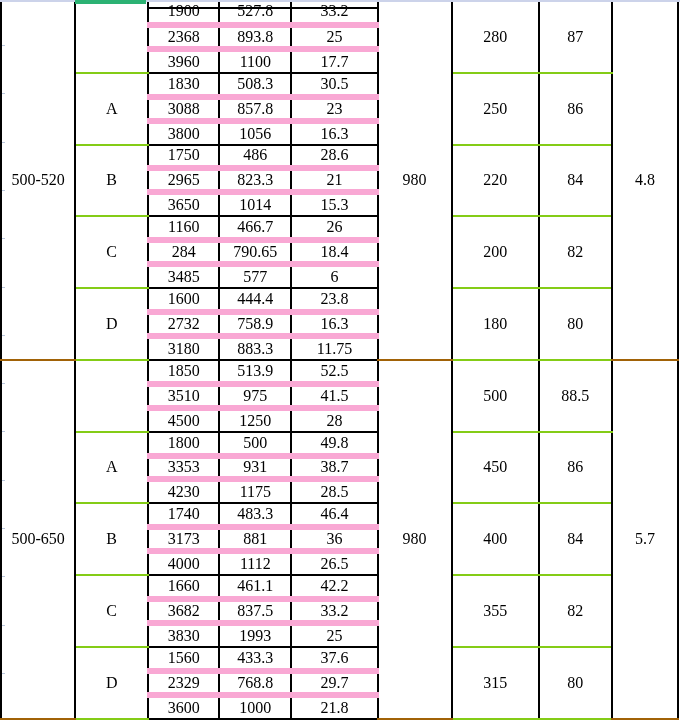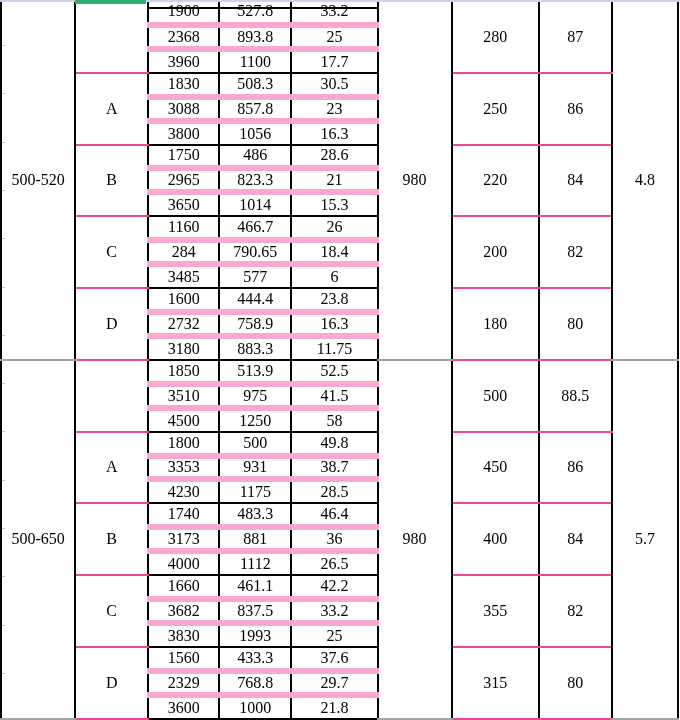--- a/index.html
+++ b/index.html
@@ -36,22 +36,22 @@
     font-size:16px;
     line-height:1;
     border-left:2px solid #000;
     border-right:2px solid #000;
     overflow:hidden;
     white-space:nowrap;
   }
   table.spec tr{height:23.93px;}
   td.val-mid{border-bottom:6px solid #f9a8d4;}
   td.val-end{border-bottom:2px solid #000;}
-  td.grp{border-top:2px solid #000;border-bottom:2px solid #ec4899;margin-left:20px;}
-  td.span-sec{border-top:2px solid #000;border-bottom:2px solid #a3a3a3;border-radius:7px;}
+  td.grp{border-top:2px solid #000;border-bottom:2px solid #84cc16;margin-left:20px;}
+  td.span-sec{border-top:2px solid #000;border-bottom:2px solid #a16207;border-radius:7px;}
   td.model{border-left:none;}
   td.no-top{border-top:none !important;}
   td.top2{border-top:2px solid #000 !important;}
 </style>
 </head>
 <body>
 
 <div class="screen">
   <div class="left-grid">
     <div class="vline"></div>
@@ -192,21 +192,21 @@
           <td class="span-sec" rowspan="15">5.7</td>
         </tr>
         <tr>
           <td class="val-mid">3510</td>
           <td class="val-mid">975</td>
           <td class="val-mid">41.5</td>
         </tr>
         <tr>
           <td class="val-end">4500</td>
           <td class="val-end">1250</td>
-          <td class="val-end">58</td>
+          <td class="val-end">28</td>
         </tr>
         <tr>
           <td class="grp" rowspan="3">A</td>
           <td class="val-mid">1800</td>
           <td class="val-mid">500</td>
           <td class="val-mid">49.8</td>
           <td class="grp" rowspan="3">450</td>
           <td class="grp" rowspan="3">86</td>
         </tr>
         <tr>

